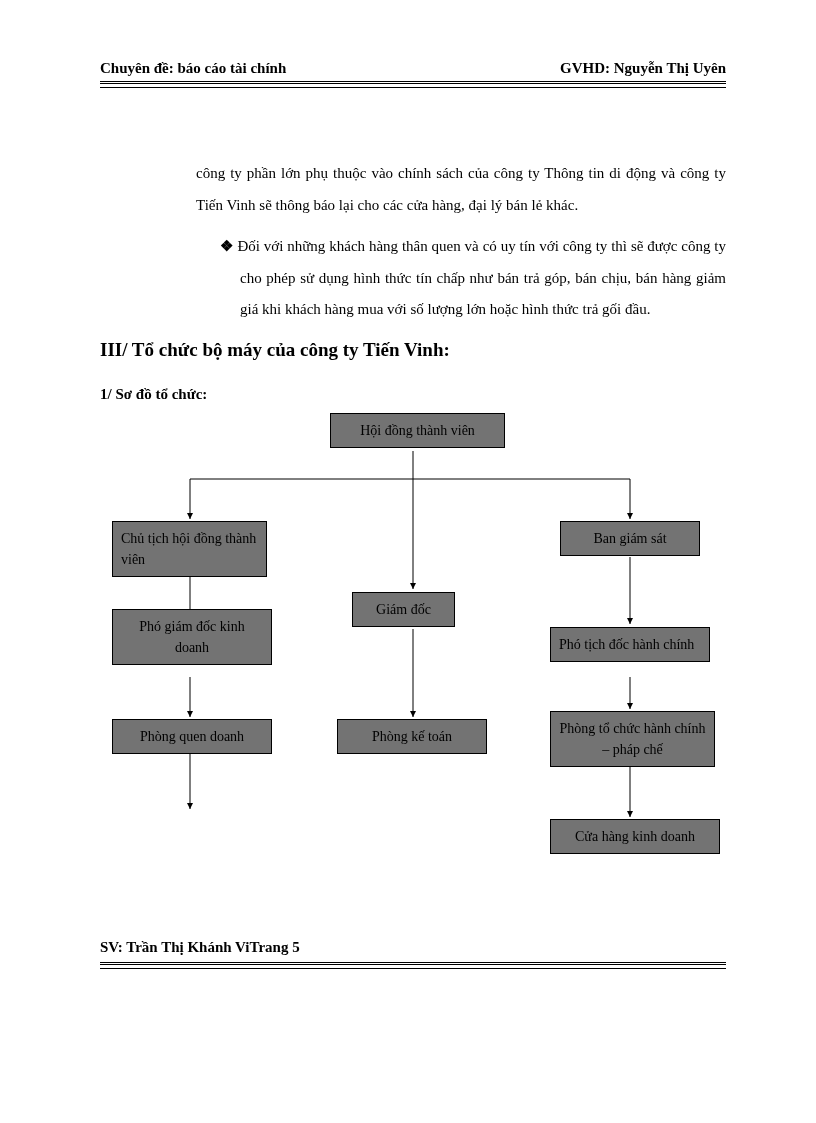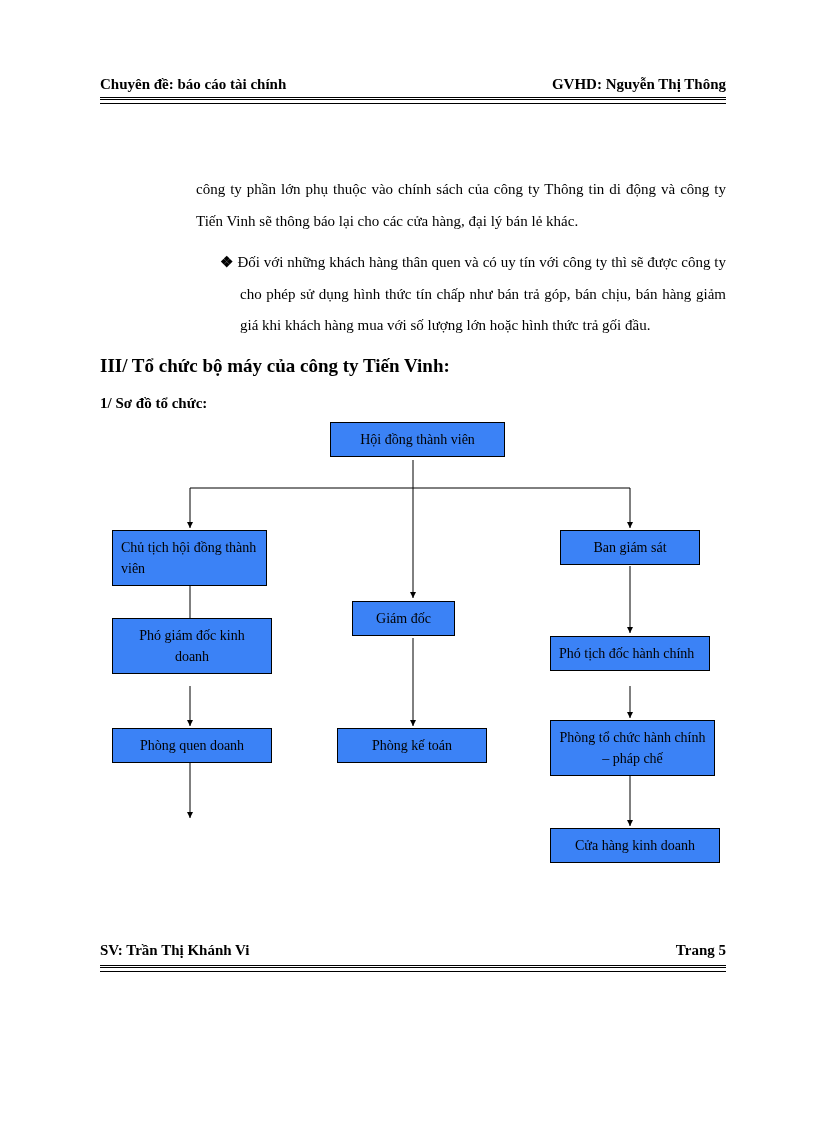--- a/index.html
+++ b/index.html
@@ -7,21 +7,21 @@
     padding: 0;
     font-family: "Times New Roman", serif;
     font-size: 15px;
     color: #000;
     width: 816px;
     height: 1123px;
     position: relative;
     background: #fff;
   }
   .page {
-    padding: 76px 90px 40px 100px;
+    padding: 60px 90px 40px 100px;
     box-sizing: border-box;
     height: 100%;
     position: relative;
   }
   .header-line {
     display: flex;
     justify-content: space-between;
     font-weight: bold;
     font-size: 15px;
   }
@@ -50,54 +50,53 @@
   .bullet-icon {
     font-weight: bold;
   }
   .section-heading {
     font-weight: bold;
     margin-top: 13px;
     font-size: 19px;
   }
   .sub-heading {
     font-weight: bold;
-    margin-top: 18px;
+    margin-top: 25px;
     font-size: 15px;
   }
   .chart-area {
     position: relative;
     height: 520px;
     margin-top: 6px;
   }
   .node {
     position: absolute;
     border: 1px solid #000;
-    background: #3b82f6;
+    background: #737373;
     text-align: center;
     padding: 6px 8px;
     font-size: 14px;
     line-height: 1.5;
     box-sizing: border-box;
   }
   .footer-line {
     display: flex;
-    justify-content: space-between;
     font-weight: bold;
     font-size: 15px;
-    margin-top: 4px;
+    margin-top: 10px;
   }
 </style>
 </head>
 <body>
 
 <div class="page">
 
   <div class="header-line">
     <span>Chuyên đề: báo cáo tài chính</span>
-    <span>GVHD: Nguyễn Thị Thông</span>
+    <span>GVHD: Nguyễn Thị Uyên</span>
   </div>
   <div class="thick-rule"></div>
 
   <div class="body-text">
     <div class="para">công ty phần lớn phụ thuộc vào chính sách của công ty Thông tin di động và công ty Tiến Vinh sẽ thông báo lại cho các cửa hàng, đại lý bán lẻ khác.</div>
 
     <div class="bullet-para">
       <span class="bullet-icon">❖ </span><span>Đối với những khách hàng thân quen và có uy tín với công ty thì sẽ được công ty cho phép sử dụng hình thức tín chấp như bán trả góp, bán chịu, bán hàng giảm giá khi khách hàng mua với số lượng lớn hoặc hình thức trả gối đầu.</span>
     </div>
   </div>

